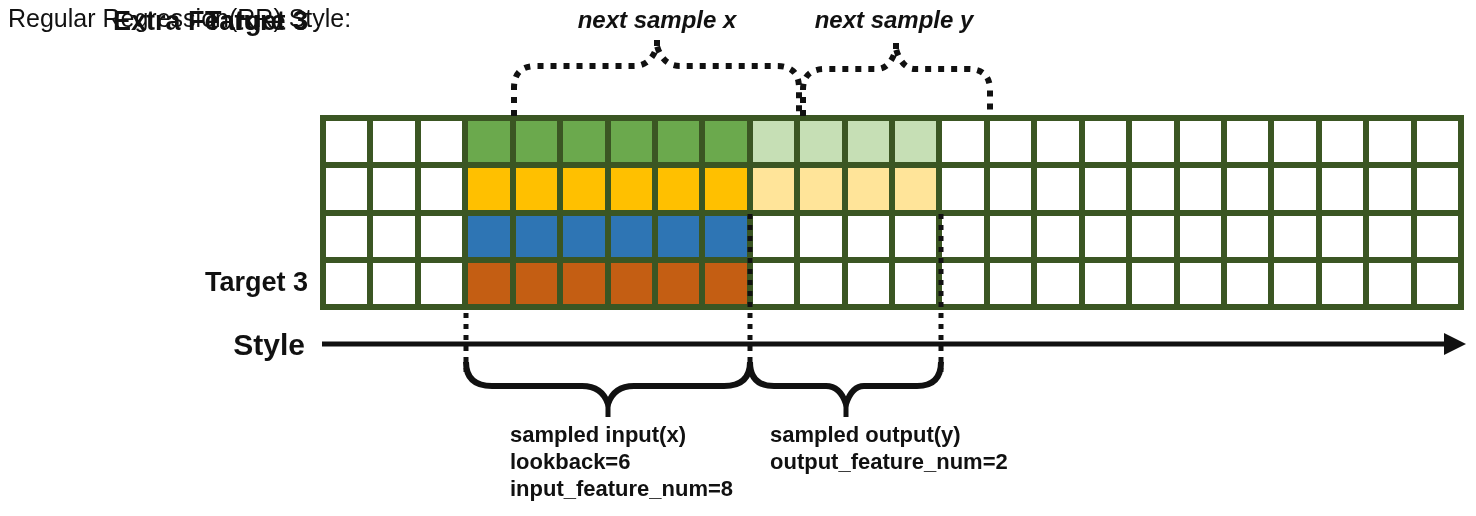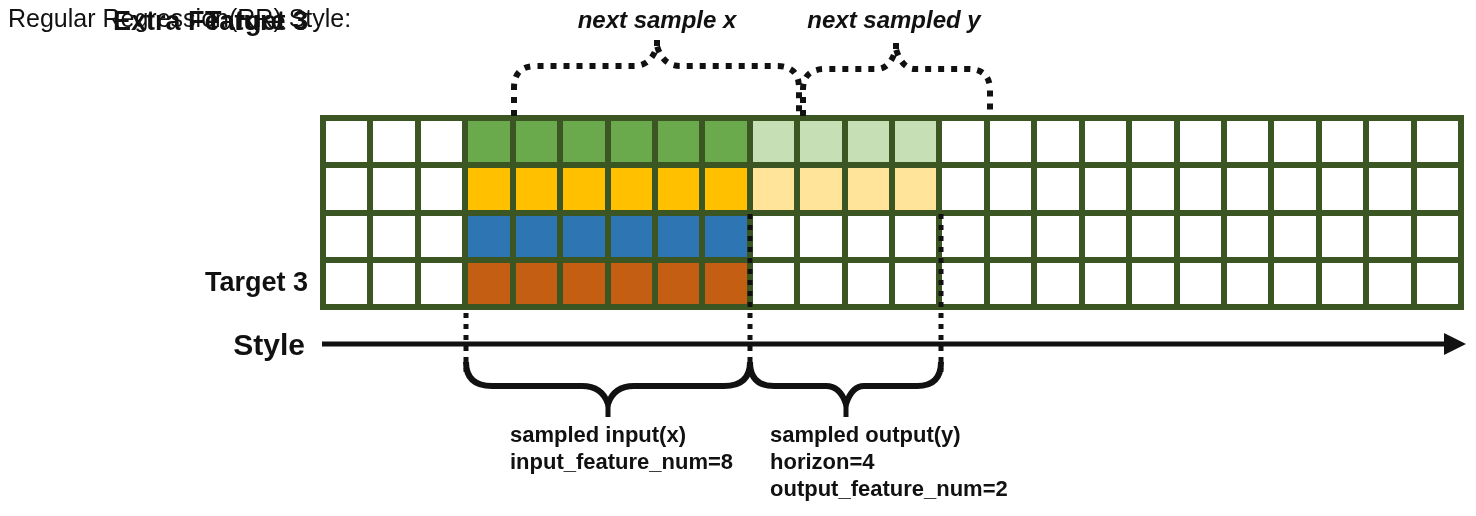--- a/index.html
+++ b/index.html
@@ -47,21 +47,21 @@
   svg.overlay{position:absolute; left:0; top:0; pointer-events:none;}
 </style>
 </head>
 <body>
 
 <div class="canvas">
 
   <div class="title">Regular Regression(RR) Style:</div>
 
   <div class="next-label next-x">next sample x</div>
-  <div class="next-label next-y">next sampled y</div>
+  <div class="next-label next-y">next sample y</div>
 
   <div class="row-label">Target 3</div>
   <div class="row-label">Target 3</div>
   <div class="row-label">Extra Feature 3</div>
 
   <div class="grid" id="grid" style="background: rgb(59, 86, 35);">
       <div class="cell" style="background: rgb(255, 255, 255);"></div>
       <div class="cell" style="background: rgb(255, 255, 255);"></div>
       <div class="cell" style="background: rgb(255, 255, 255);"></div>
       <div class="cell" style="background: rgb(107, 169, 77);"></div>
@@ -156,26 +156,26 @@
       <div class="cell" style="background: rgb(255, 255, 255);"></div>
       <div class="cell" style="background: rgb(255, 255, 255);"></div>
       <div class="cell" style="background: rgb(255, 255, 255);"></div>
       <div class="cell" style="background: rgb(255, 255, 255);"></div>
     </div>
 
   <div class="time-label">Style</div>
 
   <div class="ann-block ann-input">
     <div>sampled input(x)</div>
+    <div>lookback=6</div>
     <div>input_feature_num=8</div>
   </div>
 
   <div class="ann-block ann-output">
     <div>sampled output(y)</div>
-    <div>horizon=4</div>
     <div>output_feature_num=2</div>
   </div>
 
   <svg class="overlay" width="1476" height="516" viewBox="0 0 1476 516">
 
     <path d="M514,116 V88 Q514,66 536,66 H634 Q651,66 657,46 Q663,66 680,66 H777 Q799,66 799,88 V116" fill="none" stroke="#111" stroke-width="6" stroke-dasharray="6 7"></path>
     <path d="M657,46 L657,34" fill="none" stroke="#111" stroke-width="6" stroke-dasharray="6 7"></path>
 
     <path d="M803,116 V90 Q803,69 825,69 H877 Q890,69 896,49 Q902,69 915,69 H968 Q990,69 990,90 V116" fill="none" stroke="#111" stroke-width="6" stroke-dasharray="6 7"></path>
     <path d="M896,49 L896,36" fill="none" stroke="#111" stroke-width="6" stroke-dasharray="6 7"></path>

